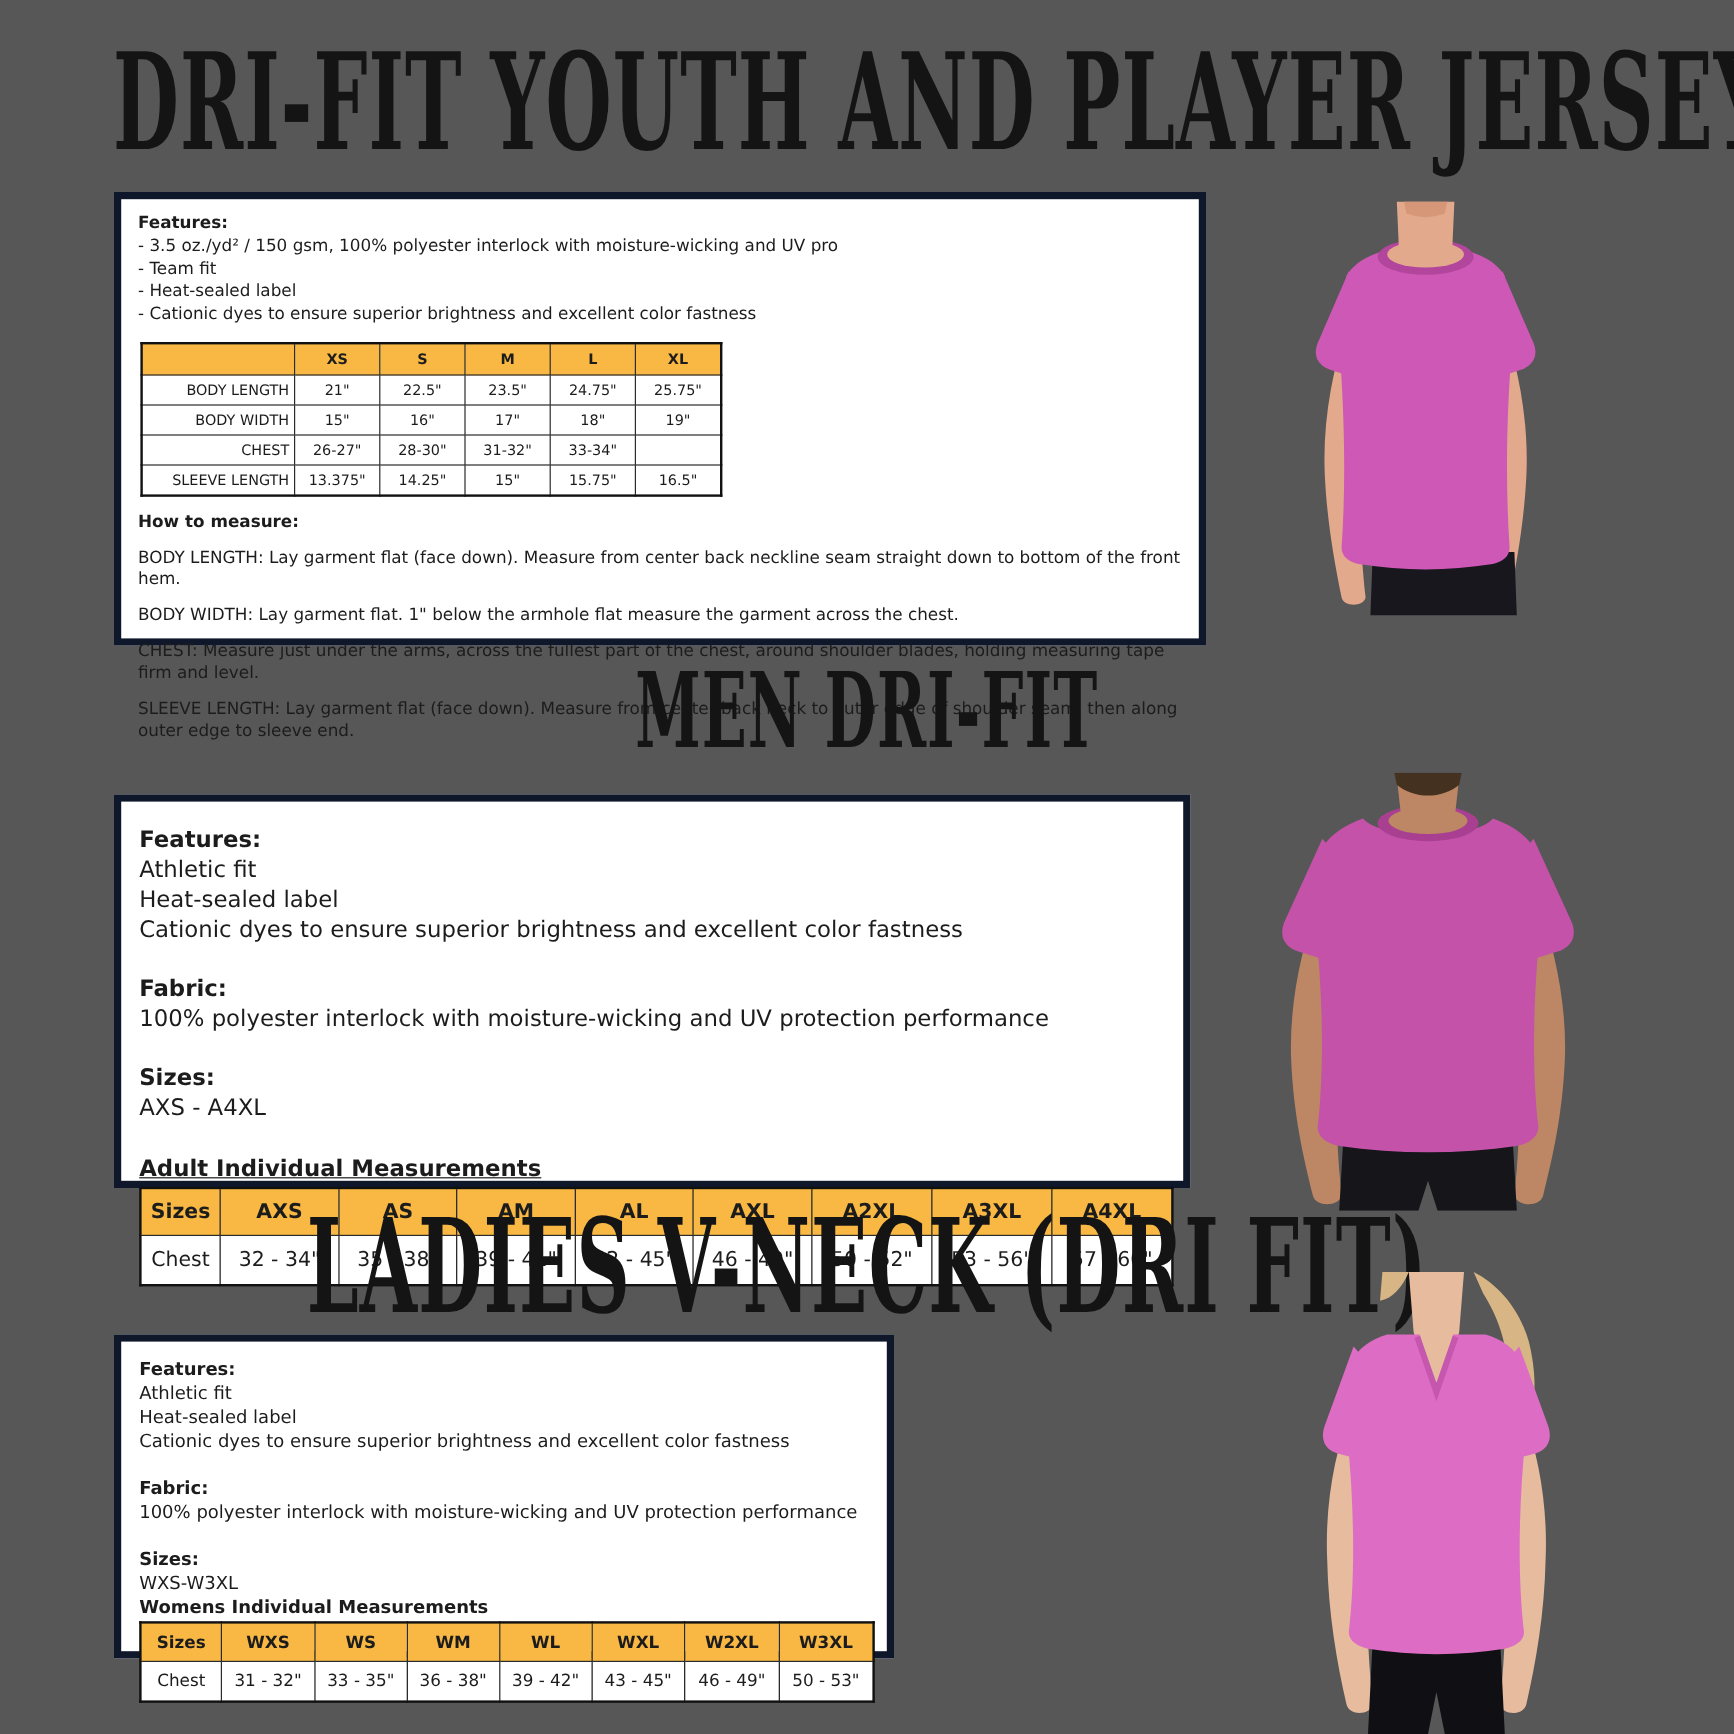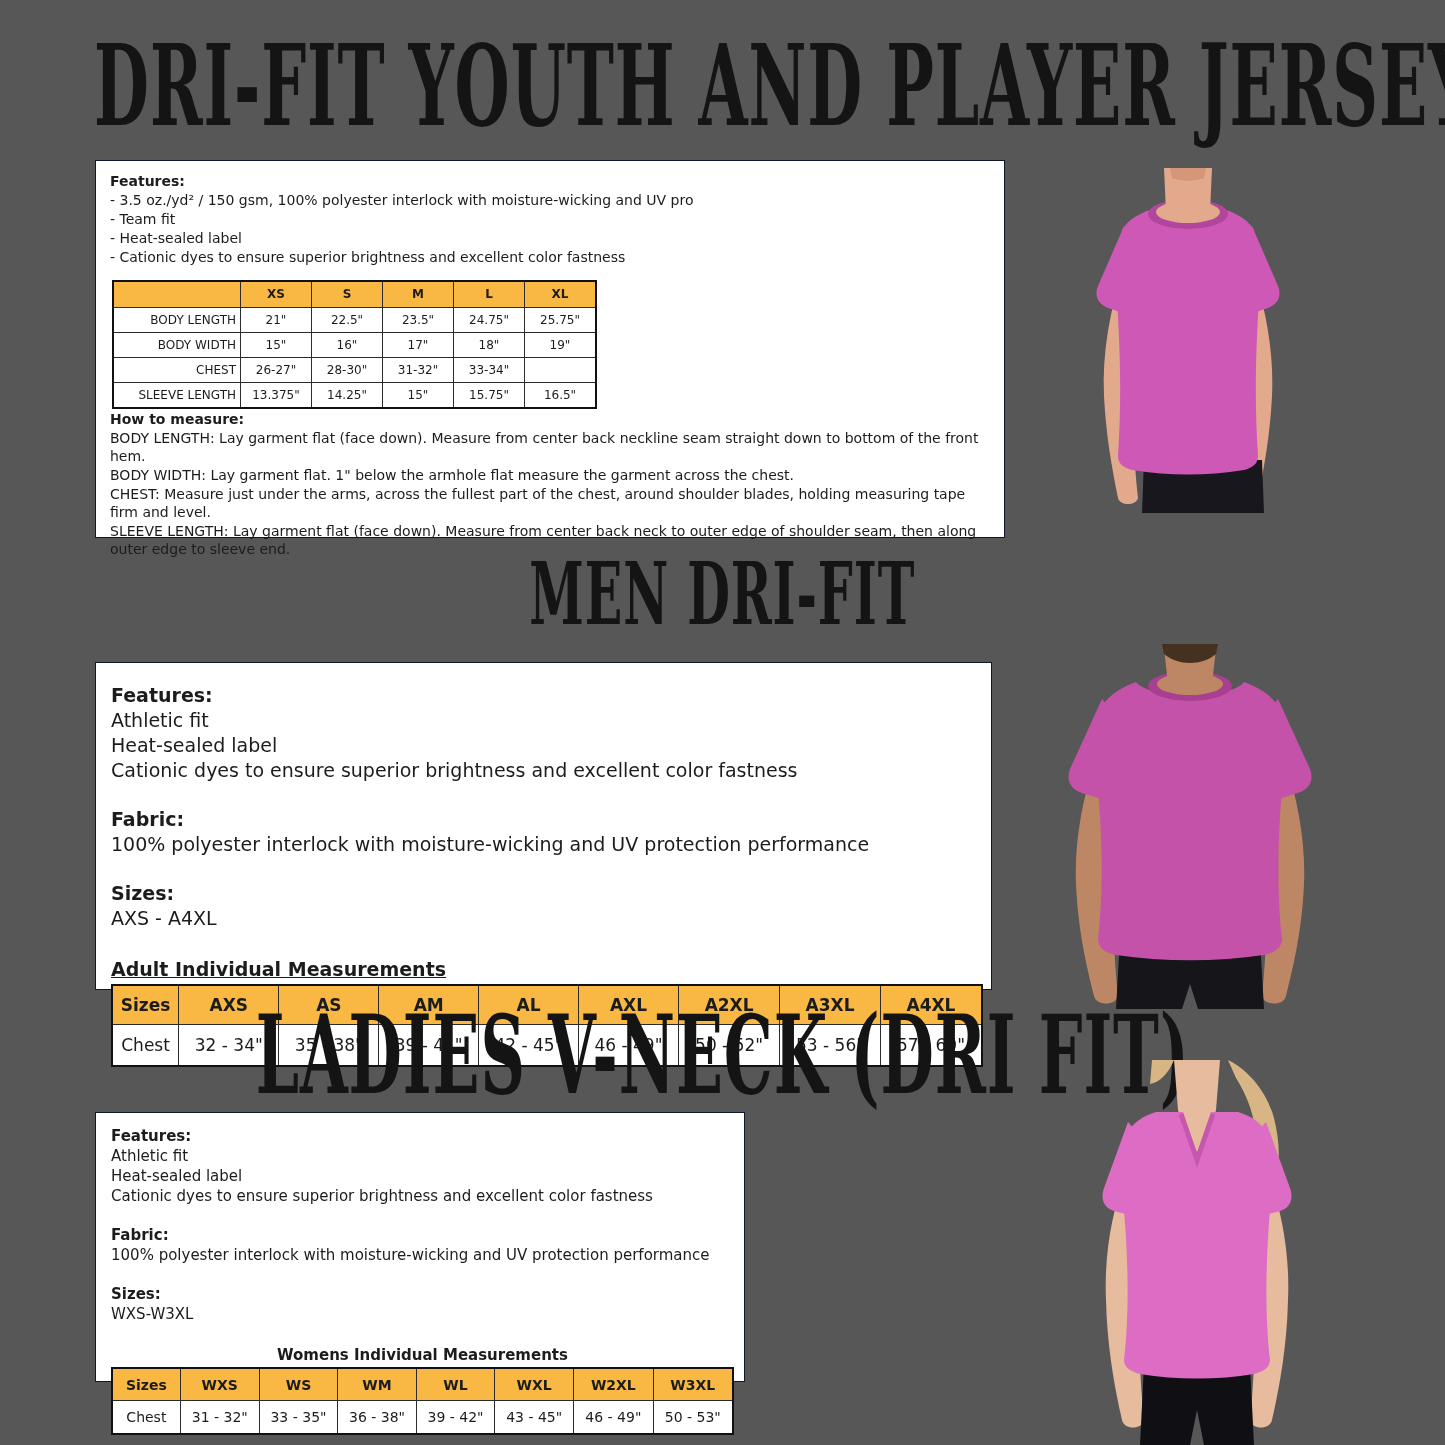--- a/index.html
+++ b/index.html
@@ -16,26 +16,26 @@
   }
   .big-title .stretch {
     display:inline-block; white-space:nowrap;
     transform:scale(0.88,1.55); transform-origin:center top;
     letter-spacing:1px;
   }
   #title-youth  { top:30px;  font-size:72px; }
   #title-men    { top:550px; font-size:56px; }
   #title-ladies { top:1002px;font-size:70px; }
 
-  .panel { position:absolute; background:#ffffff; box-sizing:border-box; border:1px solid #0f172a; }
+  .panel { position:absolute; background:#ffffff; box-sizing:border-box; border:6px solid #0f172a; }
 
   
   #panel-youth { left:95px; top:160px; width:910px; height:378px; padding:11px 14px; font-size:14px; line-height:19px; }
   #panel-youth .heading { font-weight:bold; }
-  #panel-youth .howto-p { margin-top:1px; line-height:18px; }
+  #panel-youth .howto-p { margin-top:12px; line-height:18px; }
 
   table.size-table { border-collapse:collapse; border:2px solid #111; margin-top:13px; margin-left:2px; }
   table.size-table th, table.size-table td {
     border:1px solid #2b2b2b; font-size:12px; padding:0 4px;
   }
   table.size-table th { background:#f8b843; font-weight:bold; height:25px; }
   table.size-table td { background:#fff; height:24px; text-align:center; }
   table.size-table td.rowlabel { text-align:right; padding-right:4px; width:118px; }
   table.size-table th.c, table.size-table td.c { width:62px; text-align:center; }
 
@@ -49,21 +49,21 @@
   table.adult-table th, table.adult-table td { border:1px solid #2b2b2b; font-size:17px; text-align:center; }
   table.adult-table th { background:#f8b843; font-weight:bold; height:36px; }
   table.adult-table td { background:#fff; height:38px; }
   table.adult-table .sizecol { width:64px; }
   table.adult-table .vcol { width:101px; }
 
   
   #panel-ladies { left:95px; top:1112px; width:650px; height:270px; padding:13px 10px 10px 15px; font-size:15px; line-height:20px; }
   #panel-ladies .heading { font-weight:bold; }
   #panel-ladies .gap { height:19px; }
-  #panel-ladies .table-title { font-weight:bold; margin-top:21px; margin-bottom:2px;text-align:center; }
+  #panel-ladies .table-title { font-weight:bold; margin-bottom:2px; }
 
   table.women-table { border-collapse:collapse; border:2px solid #111; }
   table.women-table th, table.women-table td { border:1px solid #2b2b2b; font-size:14px; text-align:center; }
   table.women-table th { background:#f8b843; font-weight:bold; height:29px; }
   table.women-table td { background:#fff; height:30px; }
   table.women-table .sizecol { width:66px; }
   table.women-table .vcol { width:78px; }
 
   .model { position:absolute; }
   #model-youth  { left:1058px; top:168px; }

